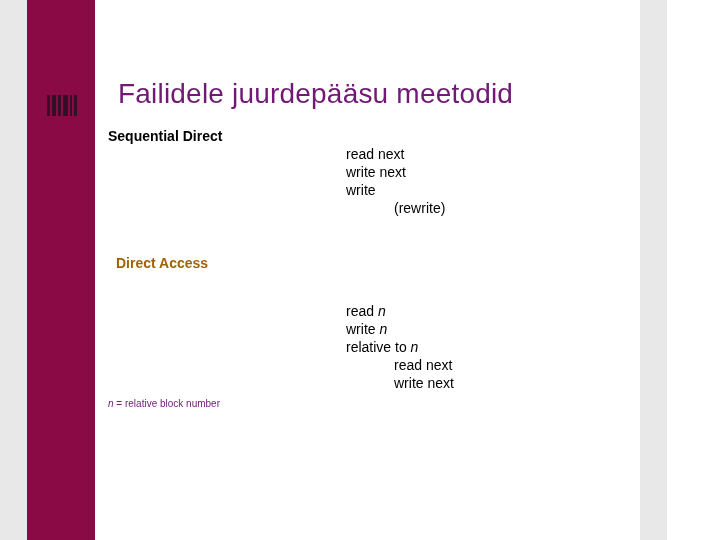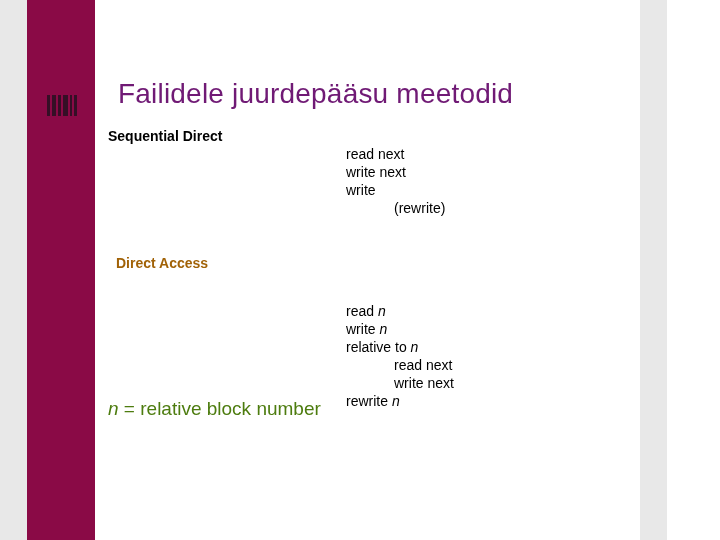--- a/index.html
+++ b/index.html
@@ -85,22 +85,22 @@
     position: absolute;
     left: 346px; top: 273px;
     font-size: 14px;
     color: #000;
     line-height: 18px;
     margin-top: 29px;
   }
   .note {
     position: absolute;
     left: 108px; top: 398px;
-    font-size: 19px;
-    color: #4d7c0f;
+    font-size: 10px;
+    color: #701a75;
   }
   .note .ital { font-style: italic; }
   .ital { font-style: italic; }
 </style>
 </head>
 <body>
 
 <div class="slide">
   <div class="gray-band-left"></div>
   <div class="gray-band-right"></div>
@@ -125,19 +125,18 @@
     <div><span class="indent">(rewrite)</span></div>
   </div>
 
   <div class="h-dir">Direct Access</div>
   <div class="dir-list">
     <div><span>read </span><span class="ital">n</span></div>
     <div><span>write </span><span class="ital">n</span></div>
     <div><span>relative to </span><span class="ital">n</span></div>
     <div><span class="indent">read next</span></div>
     <div><span class="indent">write next</span></div>
-    <div><span>rewrite </span><span class="ital">n</span></div>
   </div>
 
   <div class="note">
     <span class="ital">n</span><span> = relative block number</span>
   </div>
 </div>
 
 </body></html>

